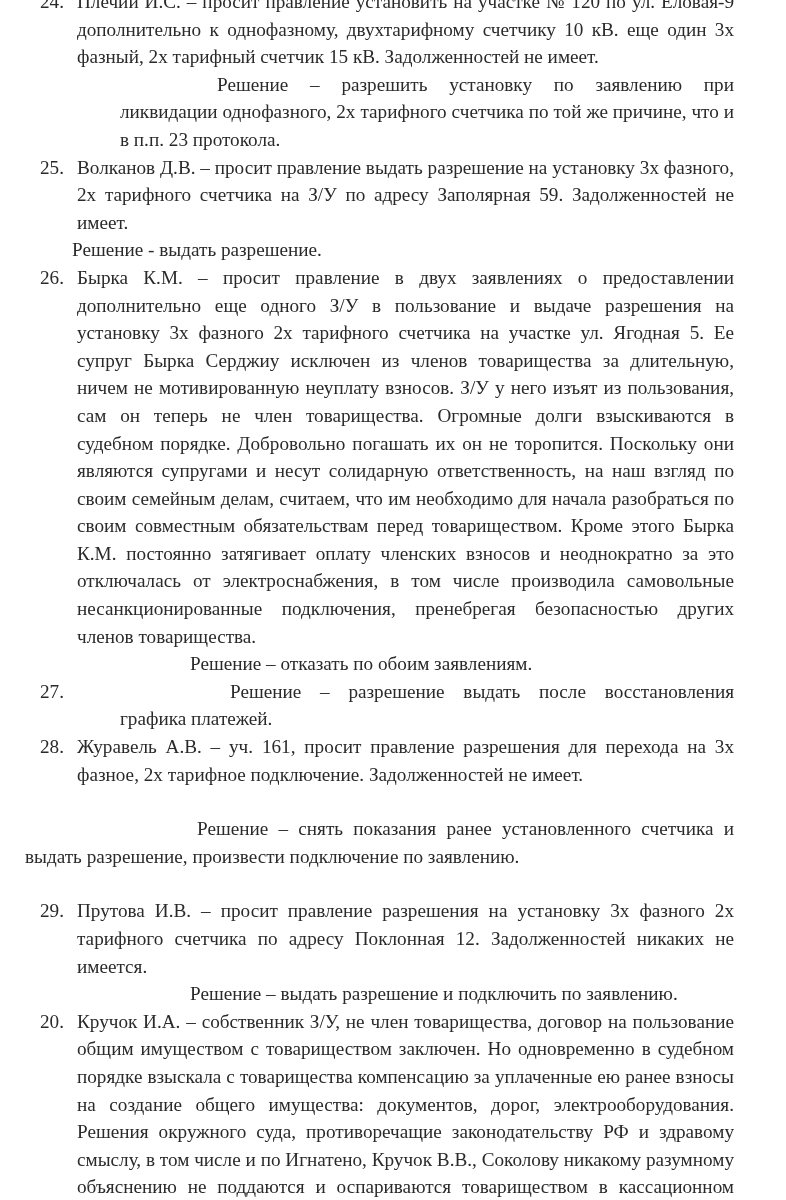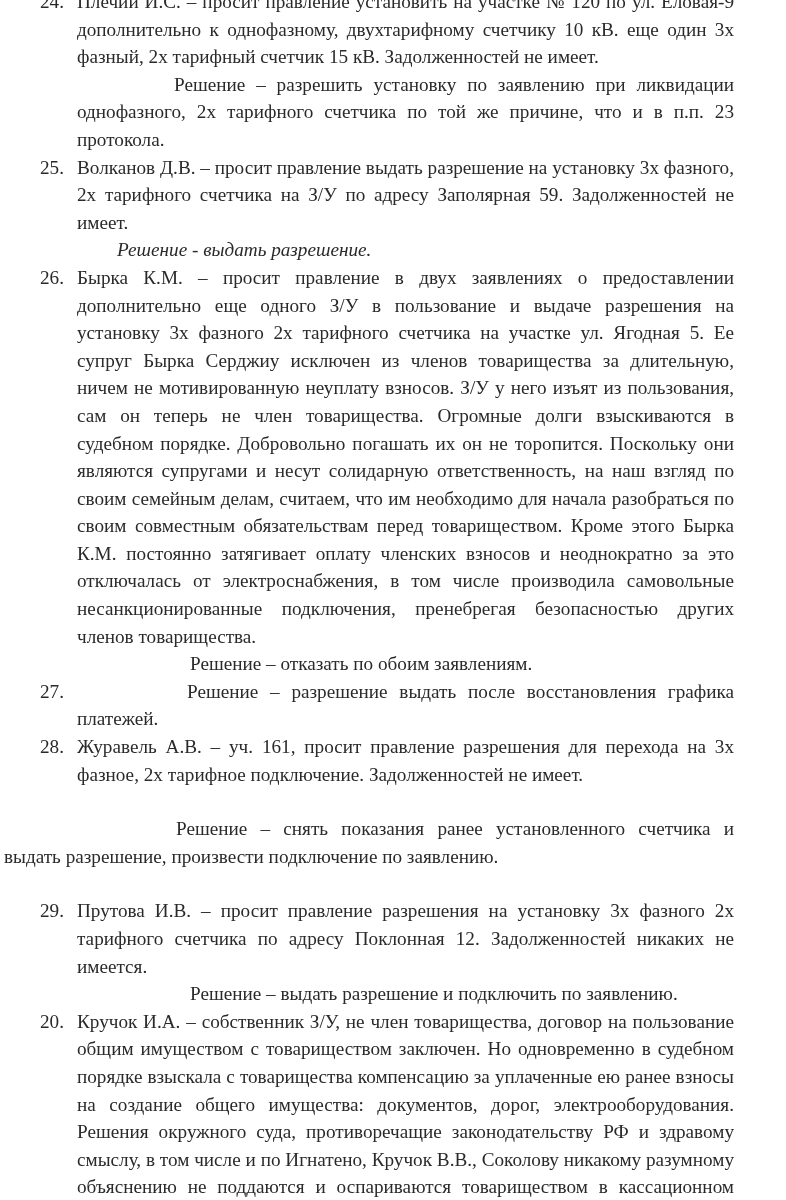--- a/index.html
+++ b/index.html
@@ -31,26 +31,27 @@
     }
     .item .num {
       position: absolute;
       left: 40px;
       top: 0;
     }
     .decision {
       padding-left: 77px;
       padding-right: 52px;
       text-align: justify;
+      margin-left: 43px;
     }
     .indent-a { text-indent: 97px; }
-    .indent-b { padding-left: 117px; font-style: italic; }
+    .indent-b { padding-left: 72px; }
     .indent-c { padding-left: 190px; }
     .full-left {
-      padding-left: 4px;
+      padding-left: 25px;
       padding-right: 52px;
     }
     .gap { height: 27px; }
   </style>
 </head>
 <body>
 
 <div class="page">
 
   <div class="item">

